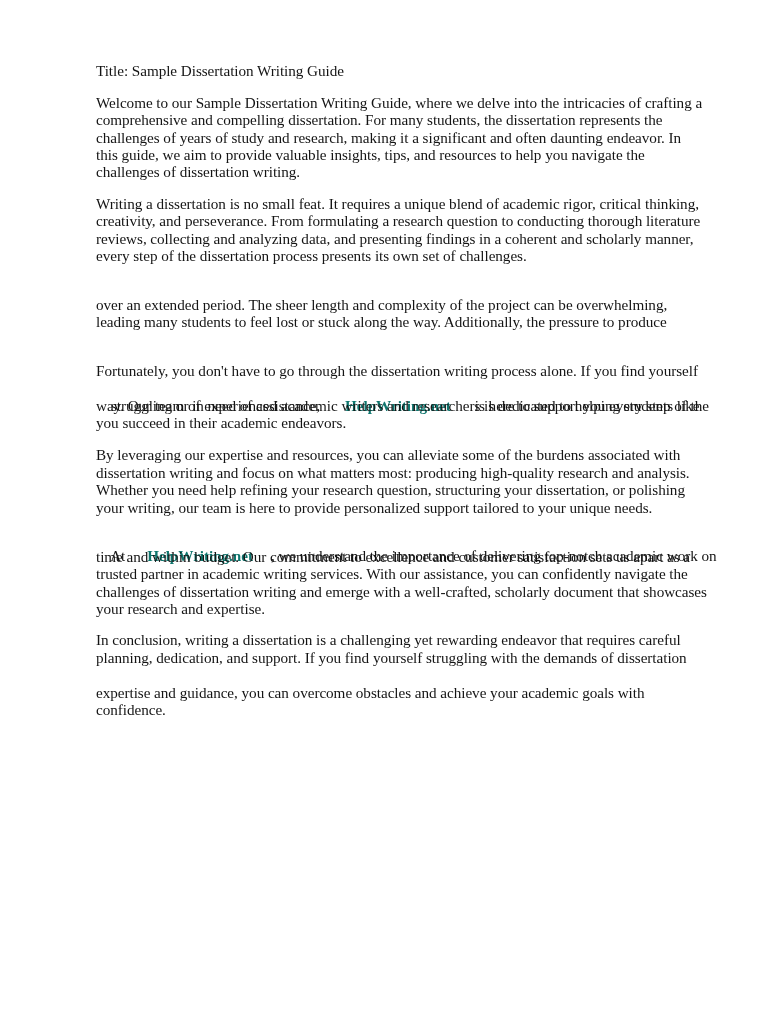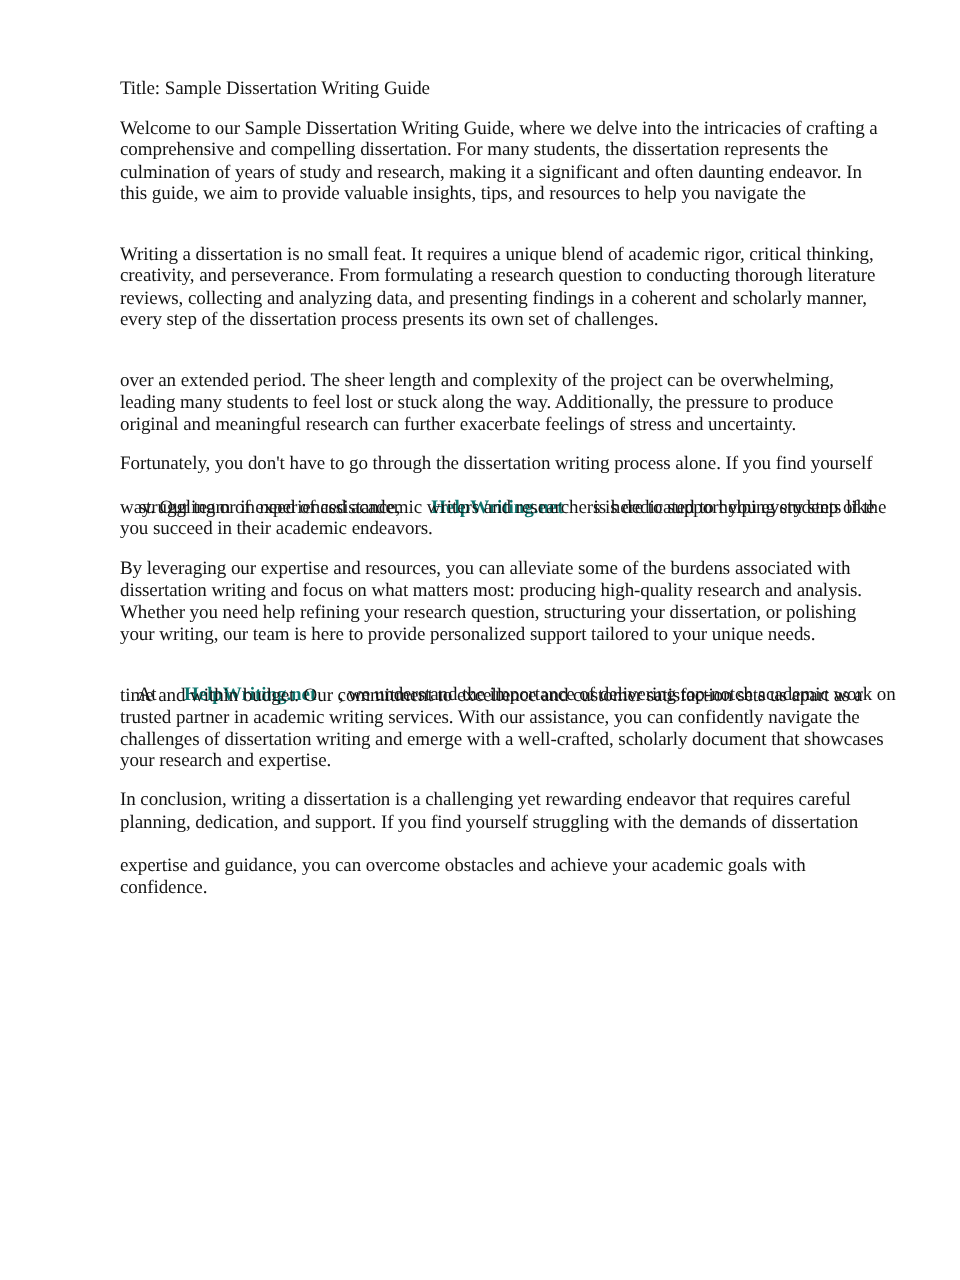--- a/index.html
+++ b/index.html
@@ -25,31 +25,31 @@
   </style>
 </head>
 <body>
 
 <div class="page">
 
   <div class="line" style="top:62px">Title: Sample Dissertation Writing Guide</div>
 
   <div class="line" style="top:94px">Welcome to our Sample Dissertation Writing Guide, where we delve into the intricacies of crafting a</div>
   <div class="line" style="top:111px">comprehensive and compelling dissertation. For many students, the dissertation represents the</div>
-  <div class="line" style="top:129px">culmination of years of study and research, making it a significant and often daunting endeavor. In</div>
+  <div class="line" style="top:129px">challenges of years of study and research, making it a significant and often daunting endeavor. In</div>
   <div class="line" style="top:146px">this guide, we aim to provide valuable insights, tips, and resources to help you navigate the</div>
+  <div class="line" style="top:163px">challenges of dissertation writing.</div>
 
   <div class="line" style="top:195px">Writing a dissertation is no small feat. It requires a unique blend of academic rigor, critical thinking,</div>
   <div class="line" style="top:212px">creativity, and perseverance. From formulating a research question to conducting thorough literature</div>
   <div class="line" style="top:230px">reviews, collecting and analyzing data, and presenting findings in a coherent and scholarly manner,</div>
   <div class="line" style="top:247px">every step of the dissertation process presents its own set of challenges.</div>
 
   <div class="line" style="top:296px">over an extended period. The sheer length and complexity of the project can be overwhelming,</div>
   <div class="line" style="top:313px">leading many students to feel lost or stuck along the way. Additionally, the pressure to produce</div>
-  <div class="line" style="top:331px">original and meaningful research can further exacerbate feelings of stress and uncertainty.</div>
 
   <div class="line" style="top:362px">Fortunately, you don't have to go through the dissertation writing process alone. If you find yourself</div>
   <div class="line" style="top:380px">
     <span>struggling or in need of assistance,</span><span class="gap" style="width:25px"></span><a class="link">HelpWriting.net</a><span class="gap" style="width:24px"></span><span>is here to support you every step of the</span>
   </div>
   <div class="line" style="top:397px">way. Our team of experienced academic writers and researchers is dedicated to helping students like</div>
   <div class="line" style="top:414px">you succeed in their academic endeavors.</div>
 
   <div class="line" style="top:446px">By leveraging our expertise and resources, you can alleviate some of the burdens associated with</div>
   <div class="line" style="top:464px">dissertation writing and focus on what matters most: producing high-quality research and analysis.</div>

